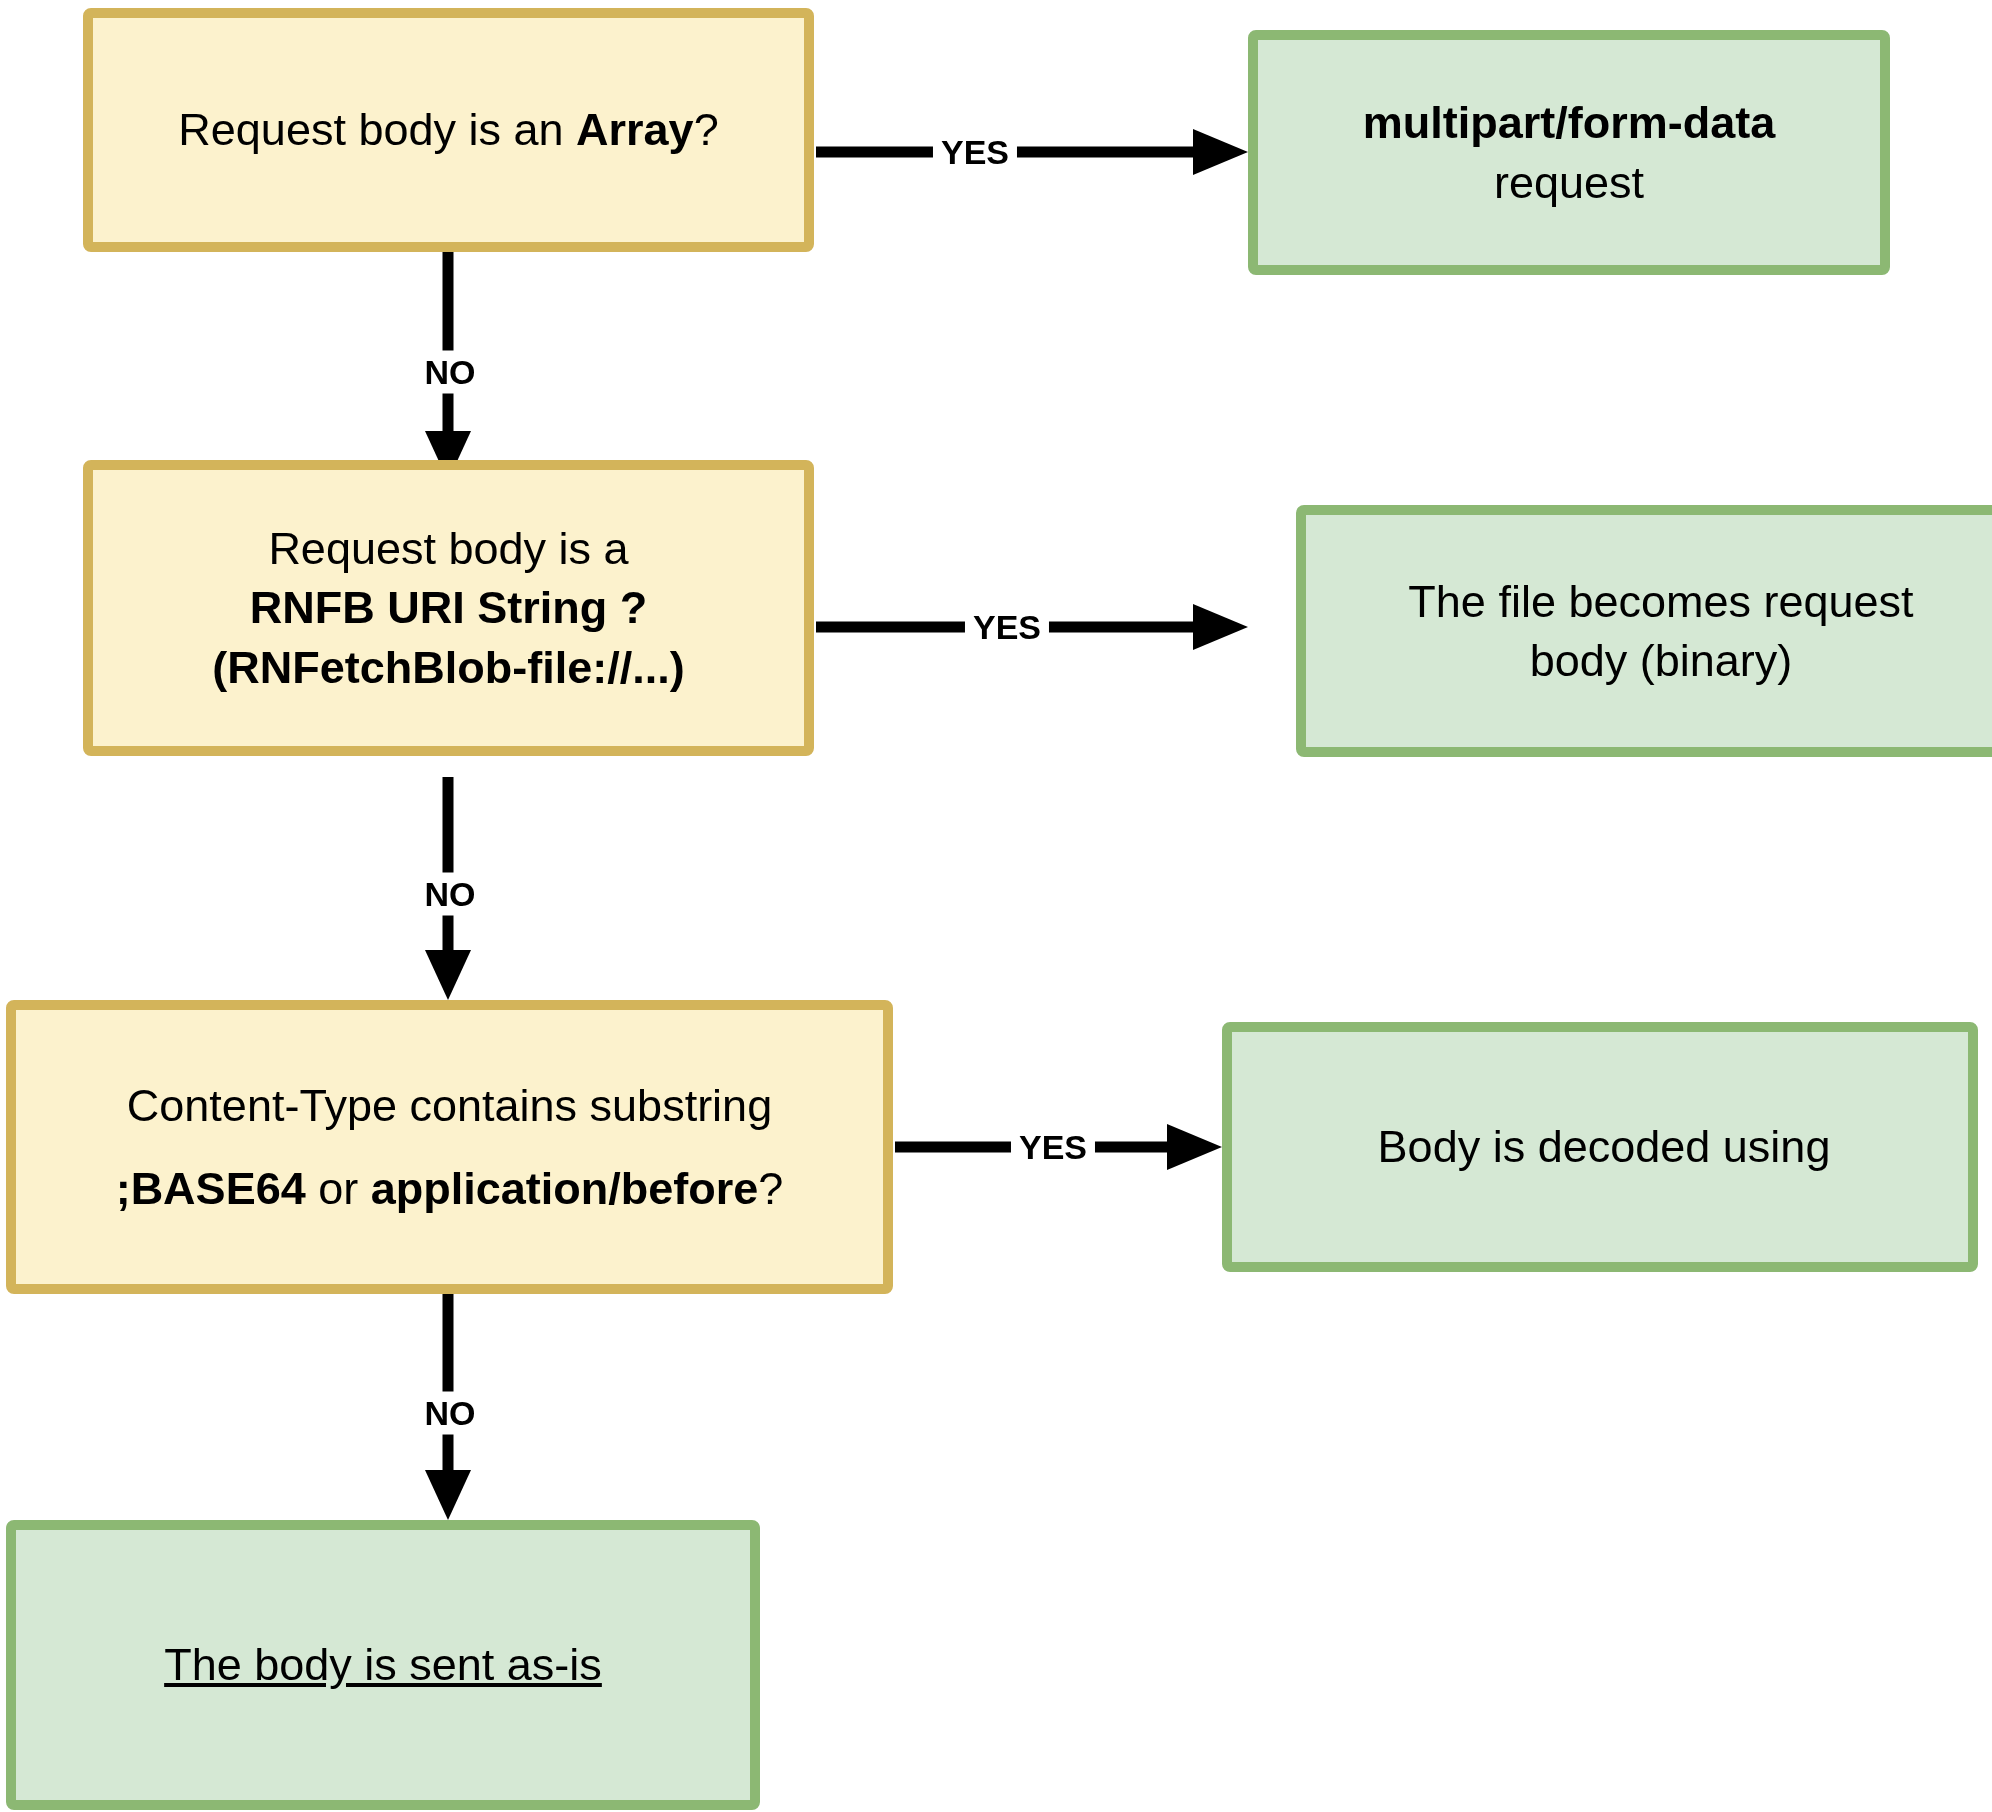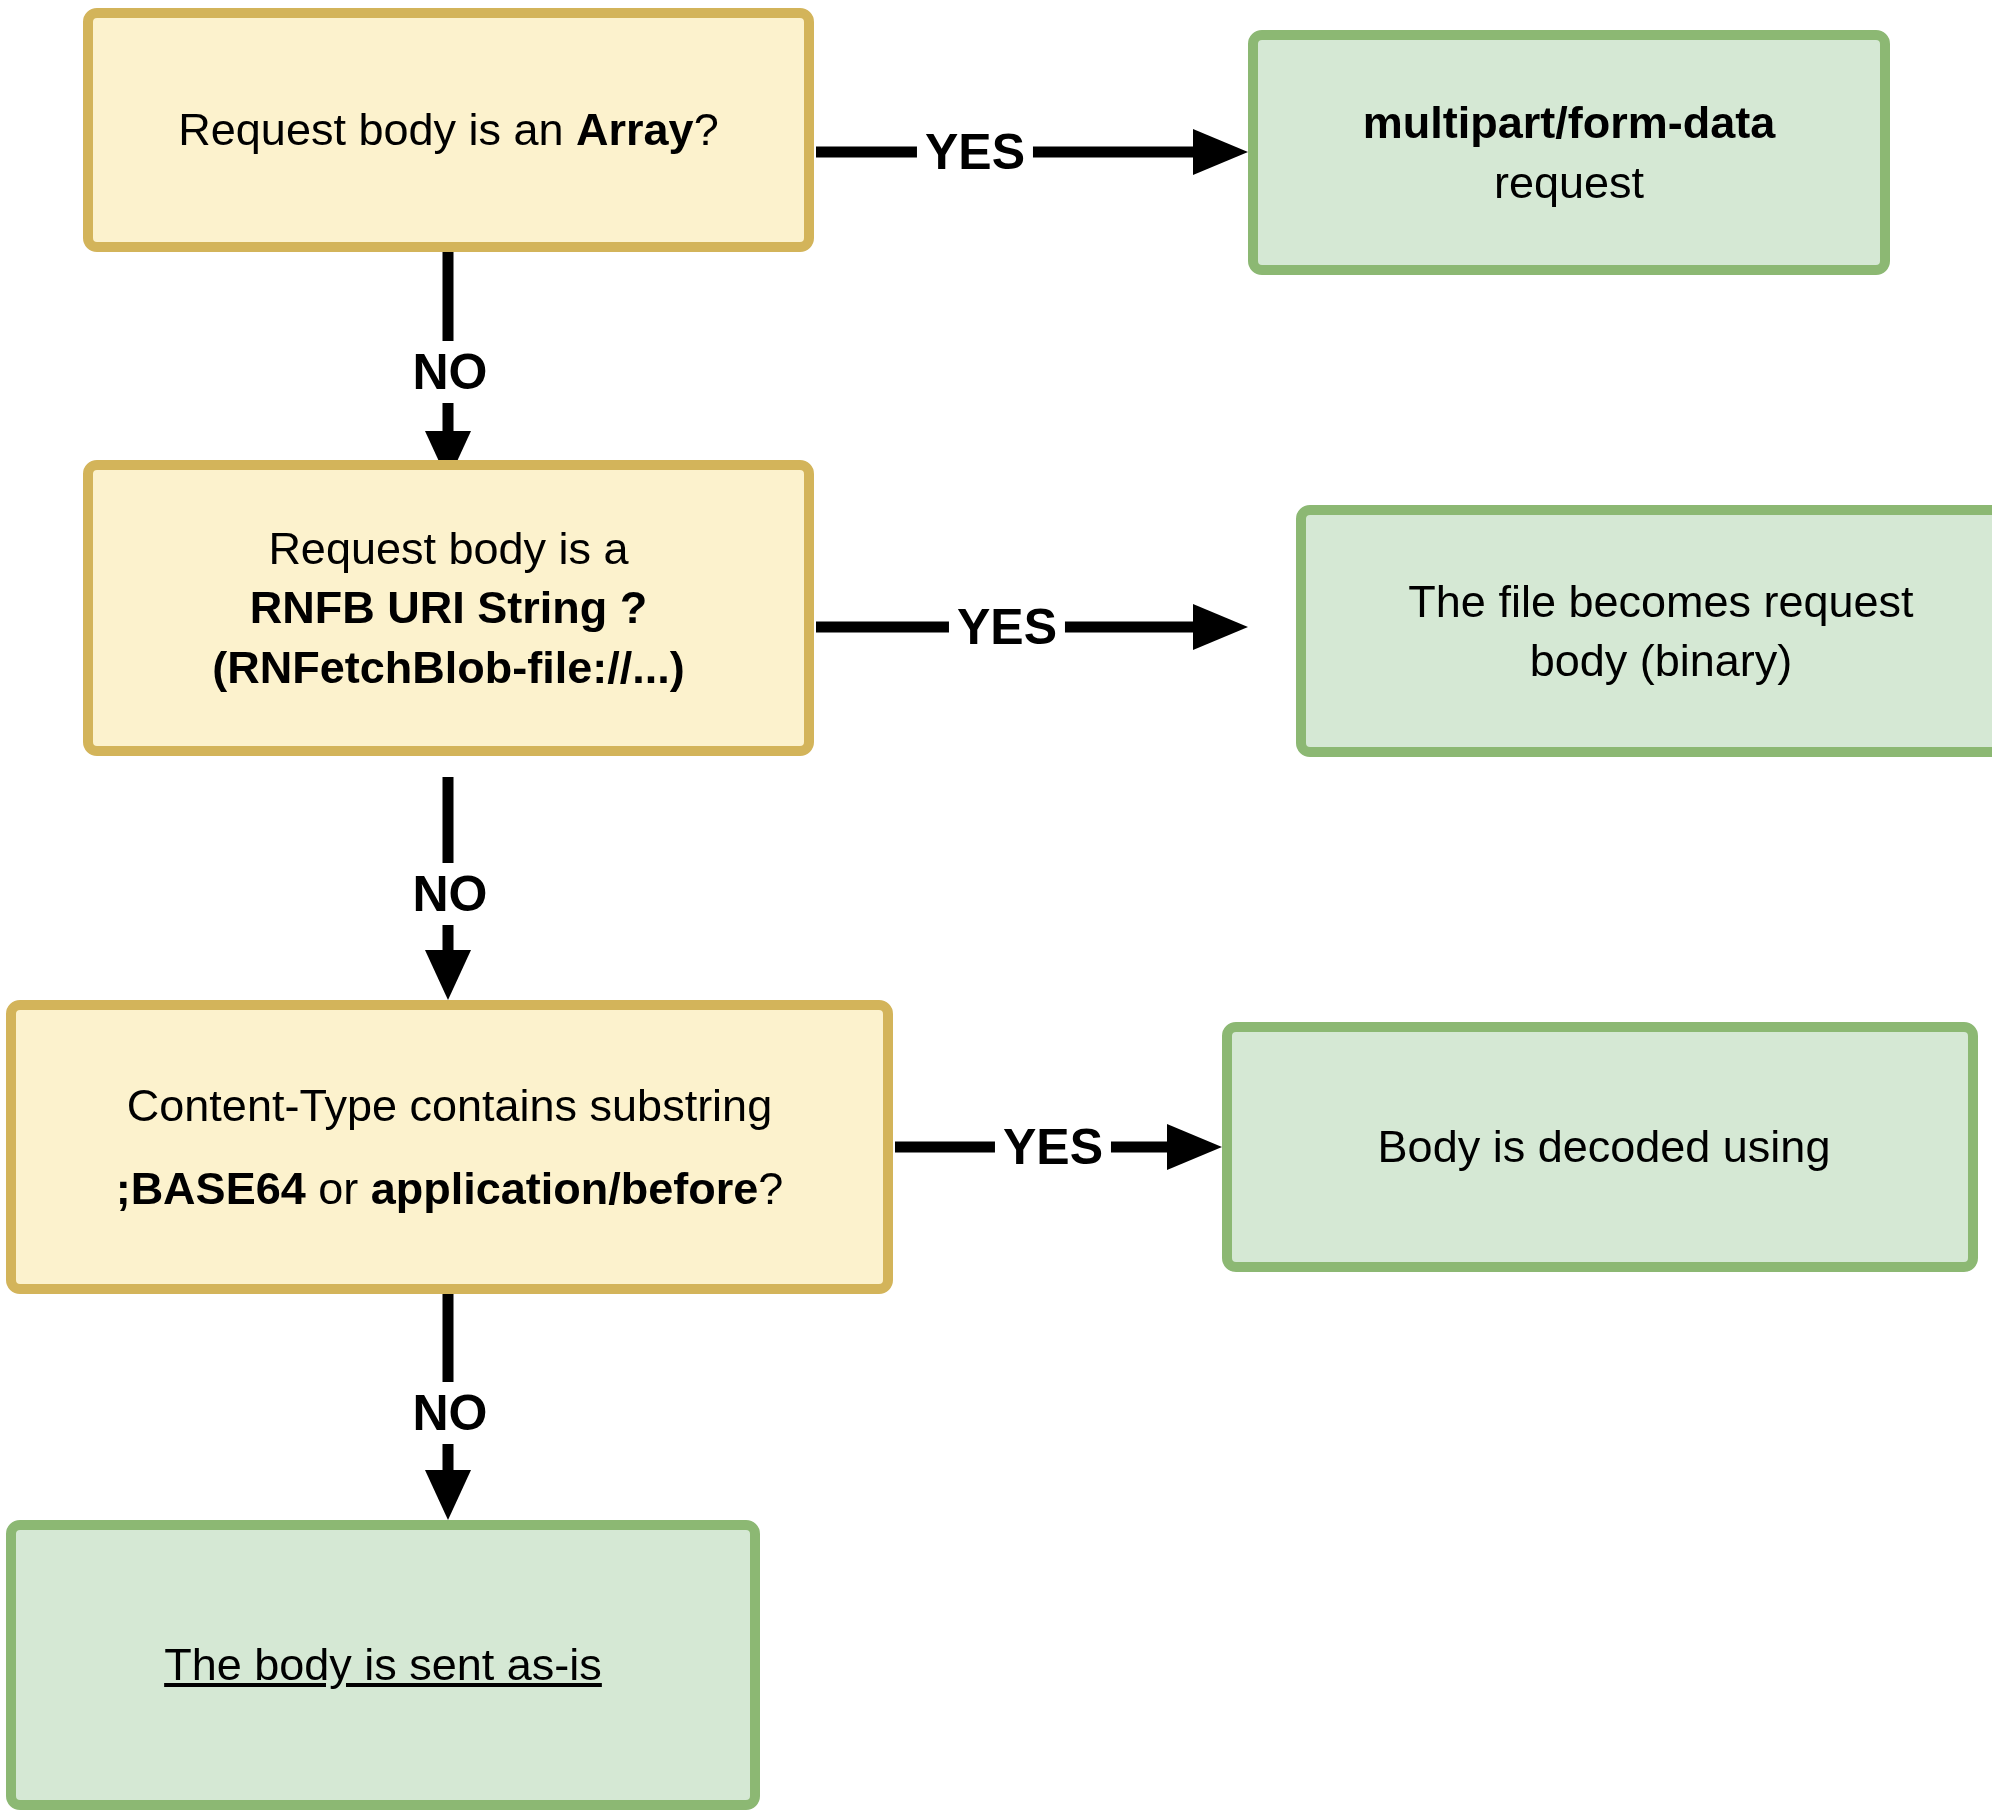--- a/index.html
+++ b/index.html
@@ -17,21 +17,21 @@
     position: relative;
     width: 1992px;
     height: 1812px;
     background: var(--background);
     font-family: "Liberation Sans", "DejaVu Sans", sans-serif;
     color: var(--text-color);
     overflow: hidden;
   }
   .node {
     position: absolute;
-    border-radius: 14px;
+    border-radius: 8px;
     display: flex;
     flex-direction: column;
     align-items: center;
     justify-content: center;
     text-align: center;
     font-size: 45px;
     line-height: 1.32;
     padding: 16px 28px;
   }
   .question {
@@ -50,21 +50,21 @@
     height: 1812px;
     pointer-events: none;
   }
   .edges line { stroke: var(--arrow-color); stroke-width: 11; }
   .edges polygon { fill: var(--arrow-color); }
   .edge-label {
     position: absolute;
     transform: translate(-50%, -50%);
     background: var(--background);
     font-weight: bold;
-    font-size: 50px;
+    font-size: 34px;
     padding: 2px 8px;
     white-space: nowrap;
     text-align: right;
   }
 </style>
 </head>
 <body>
 
 <div class="canvas">
 

